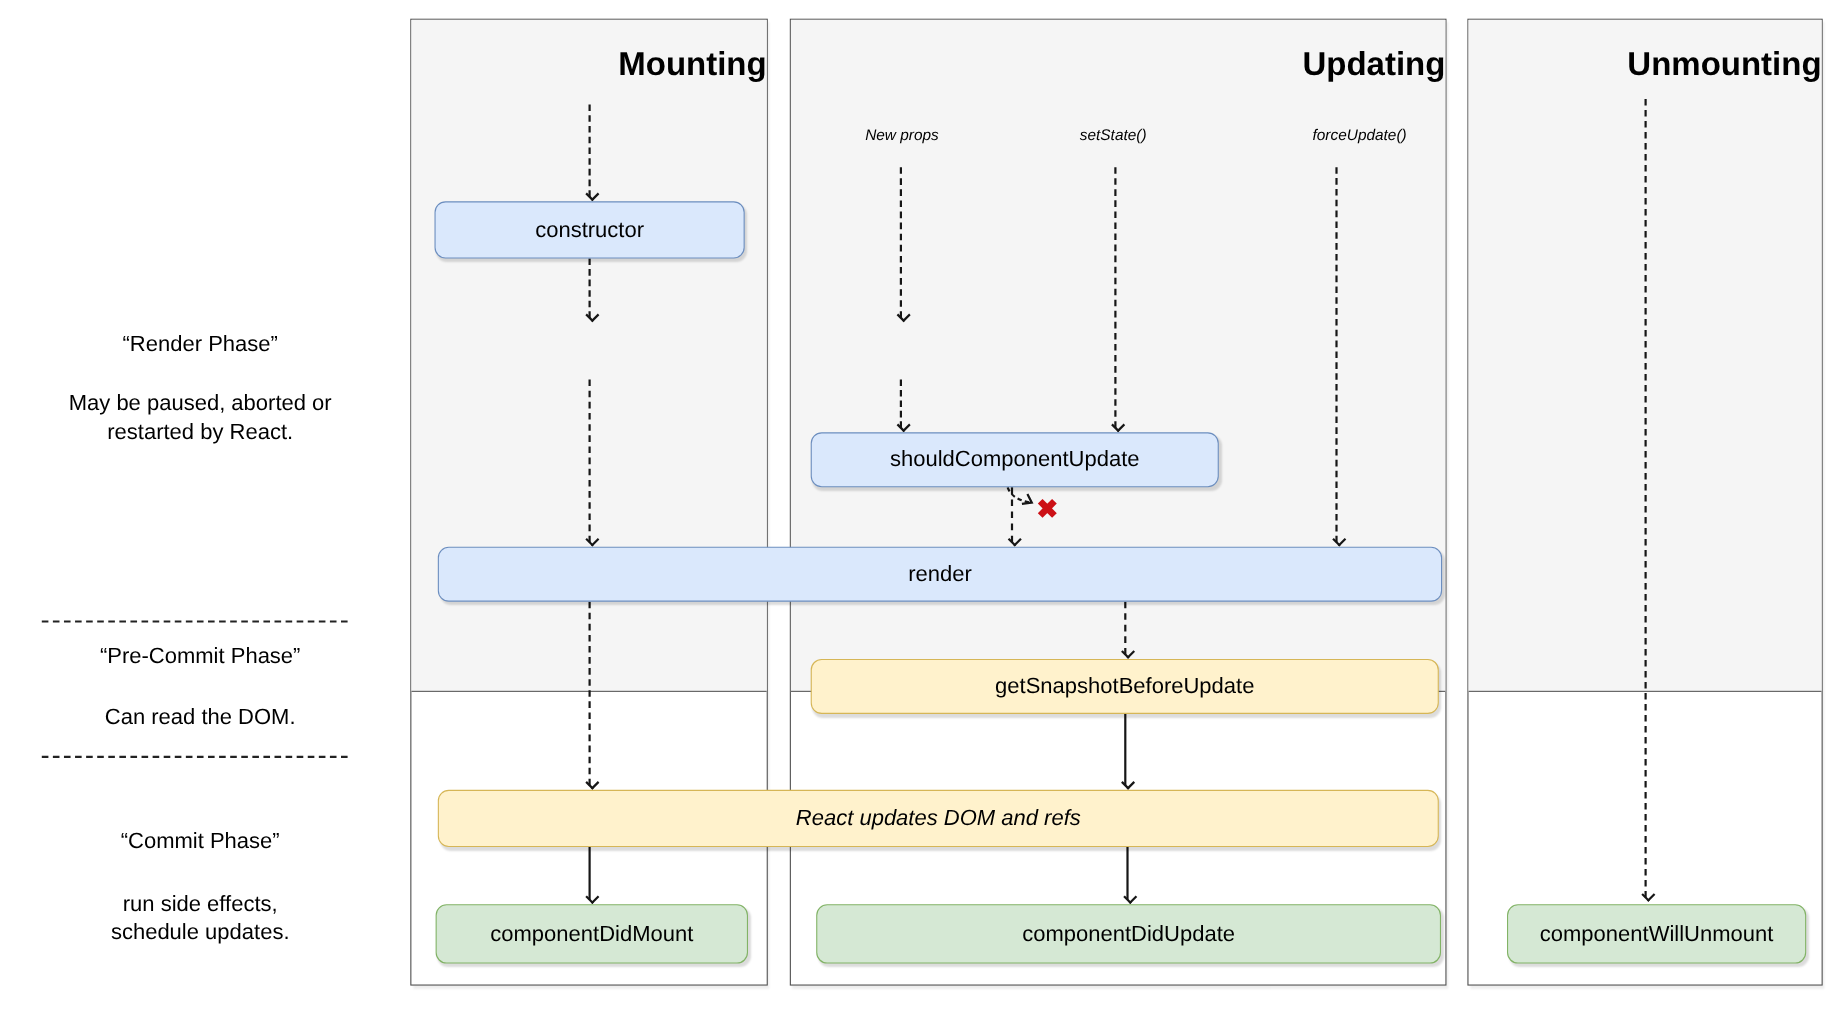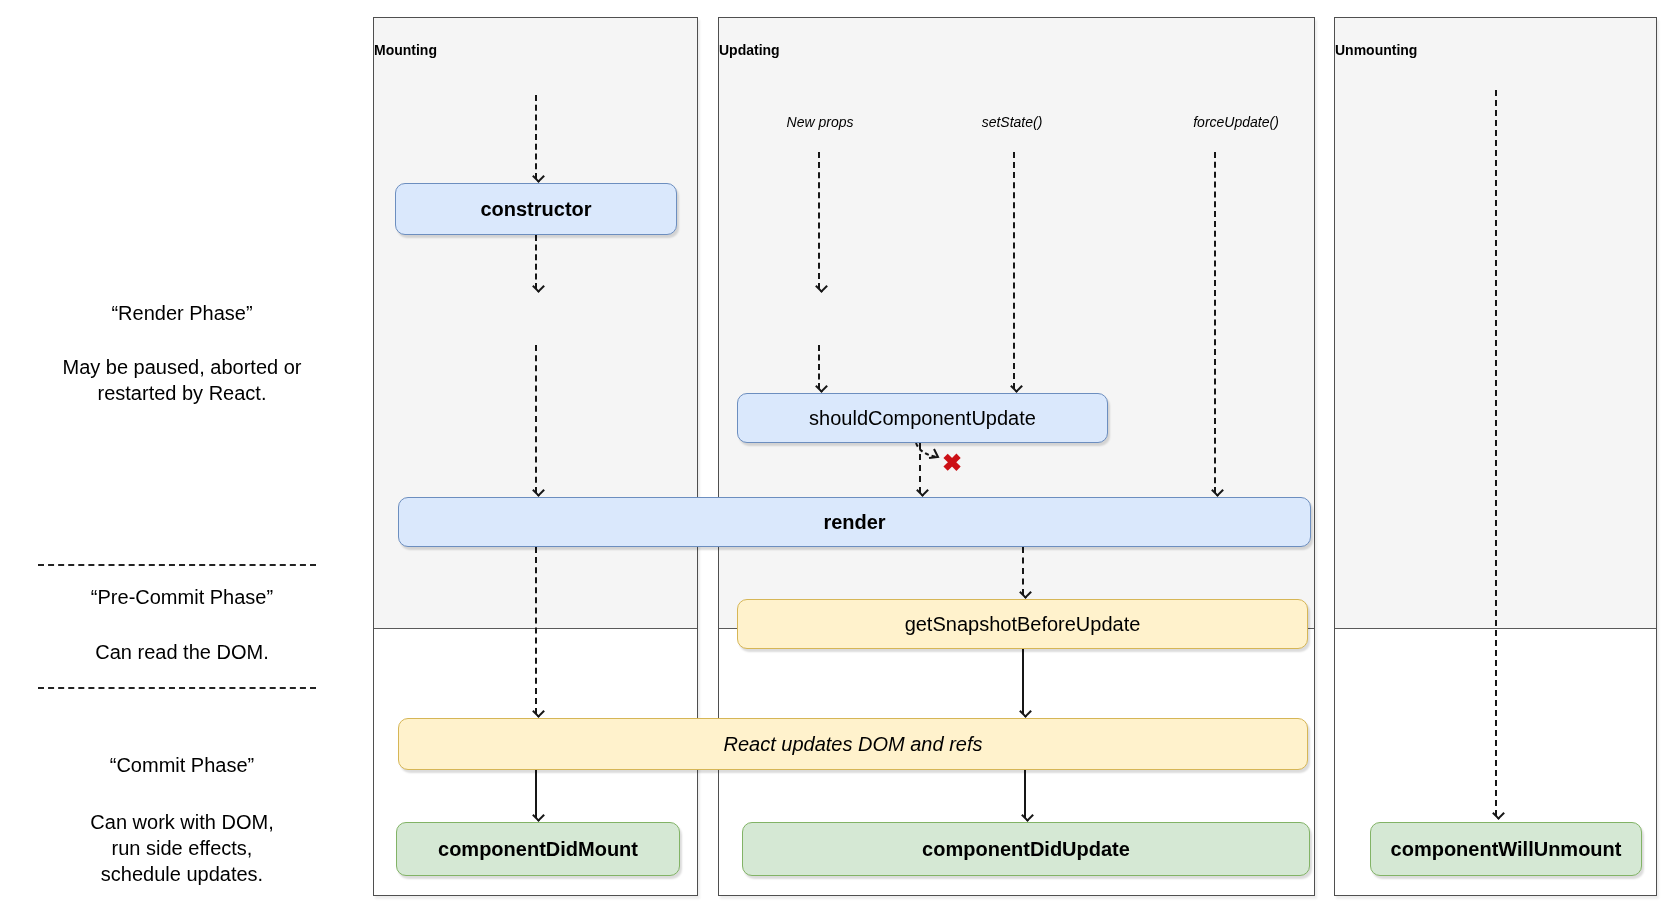--- a/index.html
+++ b/index.html
@@ -3,31 +3,31 @@
 <meta charset="utf-8">
 <style>
   html,body{margin:0;padding:0;background:#fff;}
   .canvas{
     position:relative;width:1674px;height:917px;background:#fff;
     font-family:"Liberation Sans",sans-serif;color:#000;overflow:hidden;
   }
   
   .panel{position:absolute;background:#fff;border:1px solid #4f4f4f;box-shadow:2px 3px 2px rgba(0,0,0,.07);}
   .phase-bg{position:absolute;left:0;top:0;right:0;height:610px;background:var(--panel-fill,#f5f5f5);border-bottom:1px solid #5a5a5a;}
-  .panel-title{position:absolute;top:24px;left:0;width:100%;text-align:left;font-size:14px;font-weight:bold;z-index:2;}
+  .panel-title{position:absolute;top:24px;left:0;width:100%;text-align:right;font-size:30px;font-weight:bold;z-index:2;}
   
   .box{
     position:absolute;z-index:3;border-radius:10px;border:1.5px solid;
     display:flex;align-items:center;justify-content:center;
     font-size:20px;box-shadow:2px 3px 2px rgba(0,0,0,.14);
   }
   .box.blue{background:var(--lifecycle-fill,#dae8fc);border-color:var(--lifecycle-stroke,#6c8ebf);}
   .box.yellow{background:var(--sideeffect-fill,#fff2cc);border-color:var(--sideeffect-stroke,#d6b656);}
   .box.green{background:var(--commit-fill,#d5e8d4);border-color:var(--commit-stroke,#82b366);}
-  .bold{font-weight:bold;}
+  .bold{font-weight:normal;}
   .italic{font-style:italic;}
   
   .arrow{position:absolute;width:0;z-index:2;}
   .arrow.dashed{border-left:2px dashed #161616;}
   .arrow.solid{border-left:2px solid #161616;}
   .arrow::after{
     content:"";position:absolute;left:-3.5px;bottom:-2px;width:7px;height:7px;
     border-right:2px solid #161616;border-bottom:2px solid #161616;transform:rotate(45deg);
   }
   .branch-arrow{position:absolute;left:913px;top:441px;z-index:3;}
@@ -56,21 +56,20 @@
 
     <div class="sidebar-text sidebar-title" style="top:584px">“Pre-Commit Phase”</div>
     <div class="sidebar-text" style="top:639px">
       <div>Can read the DOM.</div>
     </div>
 
     <div class="divider" style="top:687px"></div>
 
     <div class="sidebar-text sidebar-title" style="top:752px">“Commit Phase”</div>
     <div class="sidebar-text" style="top:809px">
-      <div>Can work with DOM,</div>
       <div>run side effects,</div>
       <div>schedule updates.</div>
     </div>
   </div>
 
   <div class="panel" style="left:373px;top:17px;width:323px;height:877px">
     <div class="phase-bg"></div>
     <div class="panel-title">Mounting</div>
   </div>
   <div class="panel" style="left:718px;top:17px;width:595px;height:877px">

